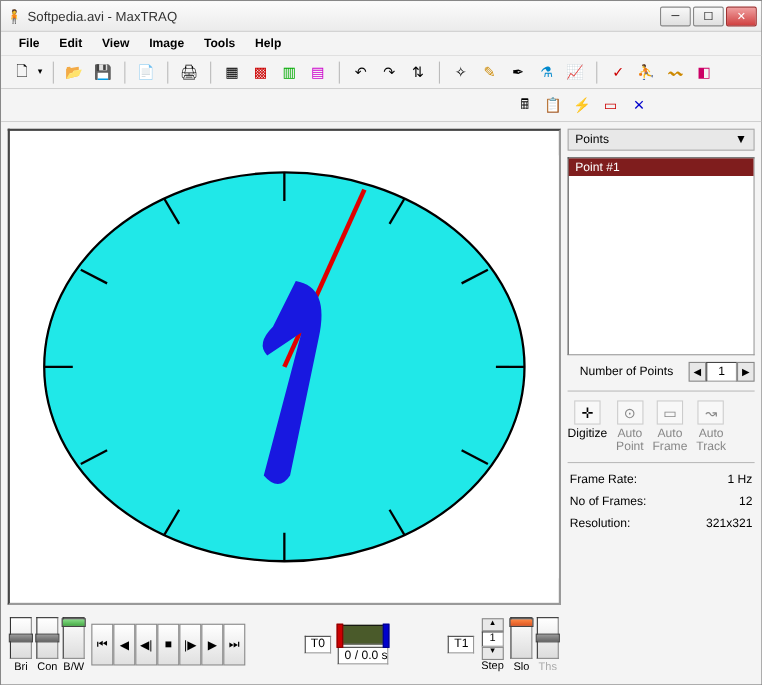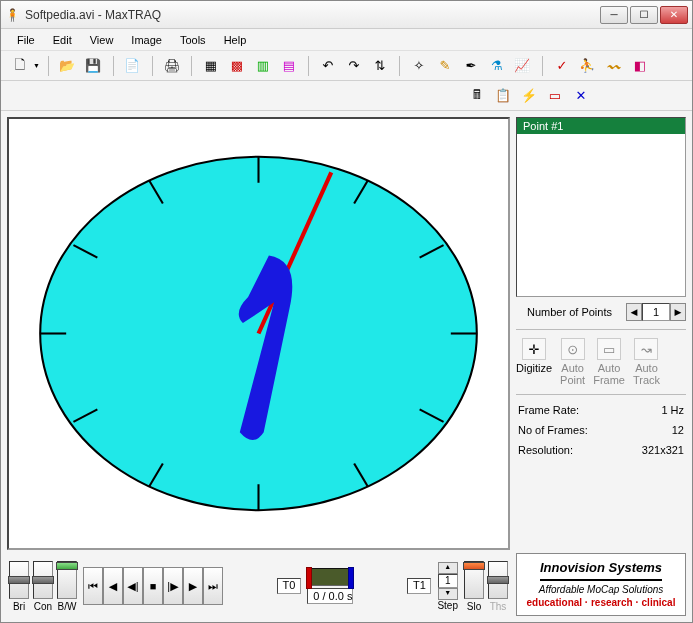--- a/index.html
+++ b/index.html
@@ -6,21 +6,21 @@
 body { font-family: Tahoma, Arial, sans-serif; font-size: 11px; background: #fff; }
 .window { width: 693px; height: 623px; border: 1px solid #888; box-shadow: 0 0 10px rgba(0,0,0,0.3); background: #f0f0f0; display: flex; flex-direction: column; }
 
 .titlebar { height: 28px; background: linear-gradient(#fcfcfc, #ebebeb); border-bottom: 1px solid #ccc; display: flex; align-items: center; padding: 0 4px; }
 .titlebar .app-icon { width: 16px; height: 16px; margin-right: 4px; display: flex; align-items: center; justify-content: center; font-size: 12px; }
 .titlebar .title { flex: 1; font-size: 12px; color: #333; }
 .win-buttons { display: flex; gap: 2px; }
 .win-btn { width: 28px; height: 18px; border: 1px solid #888; border-radius: 2px; background: linear-gradient(#f8f8f8, #e0e0e0); display: flex; align-items: center; justify-content: center; font-size: 10px; cursor: pointer; }
 .win-btn.close { background: linear-gradient(#f0a0a0, #d04040); color: #fff; border-color: #a03030; }
 
-.menubar { height: 22px; background: #f4f4f4; display: flex; align-items: center; padding: 0 8px; gap: 2px; border-bottom: 1px solid #e0e0e0; }
+.menubar { height: 22px; background: #f4f4f4; display: flex; align-items: center; padding: 0 8px; gap: 2px; border-bottom: 1px solid #e0e0e0; font-weight: bold; }
 .menu-item { padding: 2px 8px; cursor: pointer; }
 
 .toolbar-row { height: 30px; background: #f4f4f4; border-bottom: 1px solid #d0d0d0; display: flex; align-items: center; padding: 0 8px; gap: 4px; }
 .tb-btn { width: 22px; height: 22px; border: 1px solid transparent; display: flex; align-items: center; justify-content: center; cursor: pointer; font-size: 13px; }
 .tb-sep { width: 1px; height: 20px; background: #bbb; margin: 0 4px; }
 .tb-drop { font-size: 7px; margin-left: -2px; cursor: pointer; }
 
 .content { flex: 1; display: flex; padding: 6px; gap: 6px; background: #f4f4f4; }
 .viewport-area { flex: 1; display: flex; flex-direction: column; gap: 6px; }
 .viewport { flex: 1; background: #fff; border: 2px inset #999; position: relative; }
@@ -45,21 +45,21 @@
 .tmark { display: flex; flex-direction: column; gap: 2px; padding-left: 48px; }
 .tmark-box { width: 24px; height: 16px; background: #fff; border: 1px inset #999; text-align: center; }
 
 .step-col { display: flex; flex-direction: column; align-items: center; }
 .step-btn { width: 20px; height: 12px; border: 1px solid #888; background: #e8e8e8; font-size: 7px; text-align: center; cursor: pointer; }
 .step-val { width: 20px; height: 14px; background: #fff; border: 1px inset #999; text-align: center; font-size: 10px; }
 
 .side-panel { width: 170px; display: flex; flex-direction: column; gap: 6px; }
 .points-header { height: 20px; background: #e8e8e8; border: 1px solid #aaa; display: flex; align-items: center; justify-content: space-between; padding: 0 6px; cursor: pointer; }
 .points-list { height: 180px; background: #fff; border: 1px inset #999; }
-.points-list .item { background: #15803d; color: #fff; padding: 2px 6px; }
+.points-list .item { background: #7f1d1d; color: #fff; padding: 2px 6px; }
 .num-points { display: flex; align-items: center; gap: 4px; }
 .num-points .label { flex: 1; padding-left: 11px; }
 .spinner { display: flex; }
 .spin-btn { width: 16px; height: 18px; border: 1px solid #888; background: #e8e8e8; cursor: pointer; text-align: center; font-size: 9px; line-height: 16px; }
 .spin-val { width: 28px; height: 18px; border: 1px inset #999; background: #fff; text-align: center; line-height: 16px; }
 .divider { height: 1px; background: #bbb; margin: 2px 0; }
 .action-row { display: flex; gap: 8px; }
 .action { display: flex; flex-direction: column; align-items: center; gap: 2px; color: #888; }
 .action.on { color: #000; cursor: pointer; }
 .action .ico { width: 24px; height: 22px; border: 1px solid #ccc; background: #f8f8f8; display: flex; align-items: center; justify-content: center; font-size: 13px; }
@@ -223,20 +223,24 @@
               <div class="vslider">
                 <div class="thumb" style="top:14px"></div>
               </div>
               <span class="slider-lbl" style="color:#aaa">Ths</span>
             </div>
         </div>
       </div>
     </div>
 
     <div class="side-panel">
+      <div class="points-header">
+          <span>Points</span>
+          <span>▼</span>
+        </div>
       <div class="points-list">
         <div class="item">Point #1</div>
       </div>
       <div class="num-points">
         <span class="label">Number of Points</span>
         <div class="spinner">
           <div class="spin-btn">◀</div>
           <div class="spin-val">1</div>
           <div class="spin-btn">▶</div>
         </div>
@@ -269,22 +273,17 @@
           <span>1 Hz</span>
         </div>
       <div class="info-row">
           <span>No of Frames:</span>
           <span>12</span>
         </div>
       <div class="info-row">
           <span>Resolution:</span>
           <span>321x321</span>
         </div>
-      <div class="logo-box">
-        <div class="brand">Innovision Systems</div>
-        <div class="sub">Affordable MoCap Solutions</div>
-        <div class="tags">educational · research · clinical</div>
-      </div>
     </div>
   </div>
 
 
 </div>
 
 </body></html>

